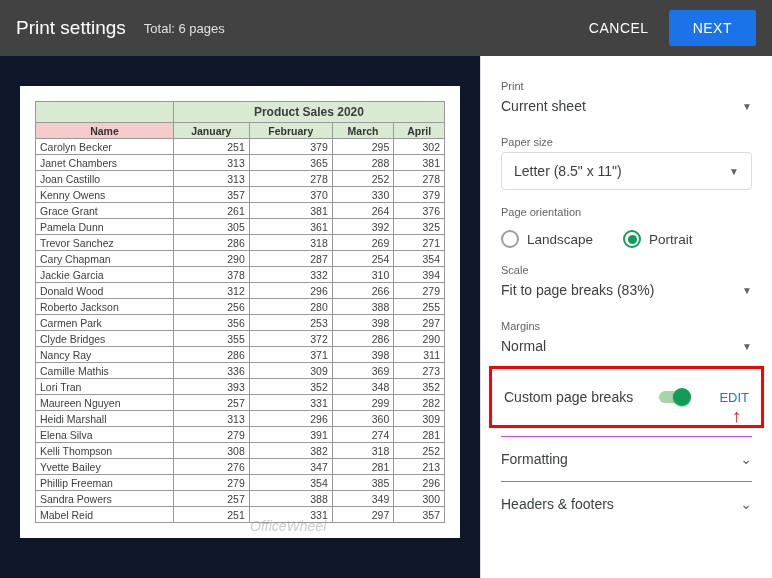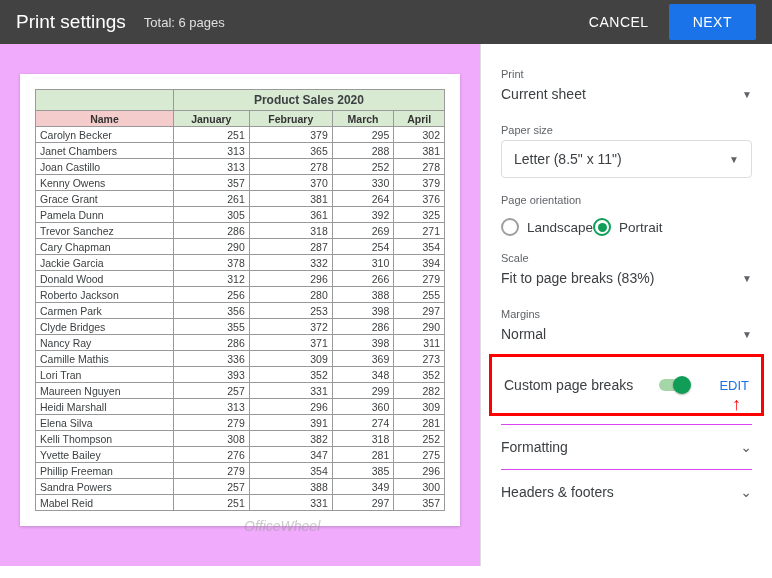--- a/index.html
+++ b/index.html
@@ -1,64 +1,64 @@
 <!DOCTYPE html>
 <html><head>
 <meta charset="utf-8">
 <style>
   * { box-sizing: border-box; margin: 0; padding: 0; }
   body { font-family: Arial, sans-serif; font-size: 13px; color: #3c4043; background: #fff; width: 772px; height: 578px; overflow: hidden; position: relative; }
   
-  .header { background: #424242; color: #fff; display: flex; align-items: center; padding: 0 16px; height: 44px; }
+  .header { background: #424242; color: #fff; display: flex; align-items: center; padding: 0 16px; height: 56px; }
   .header-title { font-size: 19px; font-weight: 400; margin-right: 18px; }
   .header-subtitle { font-size: 13px; color: #e0e0e0; }
   .header-spacer { flex: 1; }
   .cancel-btn { background: none; border: none; color: #fff; font-size: 14px; font-weight: 500; letter-spacing: 0.5px; padding: 8px 20px; cursor: pointer; }
   .next-btn { background: #1a73e8; color: #fff; border: none; font-size: 14px; font-weight: 500; letter-spacing: 0.5px; padding: 10px 24px; border-radius: 2px; cursor: pointer; }
   
   .body-container { display: flex; height: 522px; }
   
-  .preview-pane { background: #f0abfc; width: 480px; padding: 30px 10px 0 10px; display: flex; justify-content: center; align-items: flex-start; overflow: hidden; }
+  .preview-pane { background: #0f172a; width: 480px; padding: 30px 10px 0 10px; display: flex; justify-content: center; align-items: flex-start; overflow: hidden; }
   .page { background: #fff; width: 440px; box-shadow: 0 1px 3px rgba(0,0,0,0.2); padding: 15px; }
   
   table { border-collapse: collapse; width: 100%; font-size: 10.5px; }
   th, td { border: 1px solid #999; padding: 1.5px 4px; }
   .title-row td { text-align: center; font-weight: bold; font-size: 12px; background: #d9ead3; padding: 3px; }
   .hdr-name { background: #f4cccc; font-weight: bold; color: #333; }
   .hdr-month { background: #d9ead3; text-align: center; font-weight: bold; color: #333; }
   .name-cell { text-align: left; }
   .num-cell { text-align: right; }
   
   .sidebar { width: 292px; border-left: 1px solid #ddd; padding: 12px 20px; overflow-y: auto; position: relative; }
   .sidebar-label { font-size: 11px; color: #5f6368; margin-bottom: 4px; margin-top: 12px; }
   .sidebar-value { font-size: 14px; color: #3c4043; padding: 2px 0 10px 0; display: flex; justify-content: space-between; align-items: center; cursor: pointer; }
   .caret { font-size: 10px; color: #5f6368; }
   
   .paper-select { border: 1px solid #dadce0; border-radius: 4px; padding: 10px 12px; font-size: 14px; display: flex; justify-content: space-between; align-items: center; cursor: pointer; margin-top: 4px; }
   
-  .radio-group { display: flex; padding: 8px 0 4px 0; }
+  .radio-group { display: flex; gap: 30px; padding: 8px 0 4px 0; }
   .radio-item { display: flex; align-items: center; gap: 8px; cursor: pointer; font-size: 13.5px; }
   .radio-outer { width: 18px; height: 18px; border: 2px solid #9e9e9e; border-radius: 50%; display: flex; align-items: center; justify-content: center; }
   .radio-outer.selected { border-color: #0f9d58; }
   .radio-inner { width: 9px; height: 9px; border-radius: 50%; background: #0f9d58; }
   
   .highlight-box { border: 3px solid #ff0000; padding: 19px 12px; margin: 8px -12px; position: relative; }
   .toggle-row { display: flex; align-items: center; justify-content: space-between; }
   .toggle-label { font-size: 14px; }
   .toggle-right { display: flex; align-items: center; gap: 28px; }
   .toggle-switch { width: 34px; height: 18px; position: relative; cursor: pointer; }
   .toggle-track { width: 30px; height: 12px; background: #a5d6a7; border-radius: 6px; position: absolute; top: 3px; left: 2px; }
   .toggle-knob { width: 18px; height: 18px; background: #0f9d58; border-radius: 50%; position: absolute; right: 0; top: 0; box-shadow: 0 1px 2px rgba(0,0,0,0.3); }
   .edit-link { color: #1a73e8; font-size: 13px; font-weight: 500; cursor: pointer; }
   .red-arrow { position: absolute; right: 20px; bottom: -2px; color: #ff0000; font-size: 18px; font-weight: bold; }
   
   .section-row { display: flex; justify-content: space-between; align-items: center; padding: 14px 0; font-size: 14px; cursor: pointer; border-top: 1px solid #d946ef; }
   .chev { font-size: 14px; color: #5f6368; }
   
-  .watermark { position: absolute; left: 244px; top: 518px; color: rgba(150,150,150,0.5); font-size: 14px; font-style: italic; pointer-events: none; }
+  .watermark { position: absolute; left: 250px; top: 518px; color: rgba(150,150,150,0.5); font-size: 14px; font-style: italic; pointer-events: none; }
 </style>
 </head>
 <body>
 
 <div class="header">
   <span class="header-title">Print settings</span>
   <span class="header-subtitle">Total: 6 pages</span>
   <div class="header-spacer"></div>
   <button class="cancel-btn">CANCEL</button>
   <button class="next-btn">NEXT</button>
@@ -220,21 +220,21 @@
               <td class="num-cell">308</td>
               <td class="num-cell">382</td>
               <td class="num-cell">318</td>
               <td class="num-cell">252</td>
             </tr>
             <tr>
               <td class="name-cell">Yvette Bailey</td>
               <td class="num-cell">276</td>
               <td class="num-cell">347</td>
               <td class="num-cell">281</td>
-              <td class="num-cell">275</td>
+              <td class="num-cell">213</td>
             </tr>
             <tr>
               <td class="name-cell">Phillip Freeman</td>
               <td class="num-cell">279</td>
               <td class="num-cell">354</td>
               <td class="num-cell">385</td>
               <td class="num-cell">296</td>
             </tr>
             <tr>
               <td class="name-cell">Sandra Powers</td>

